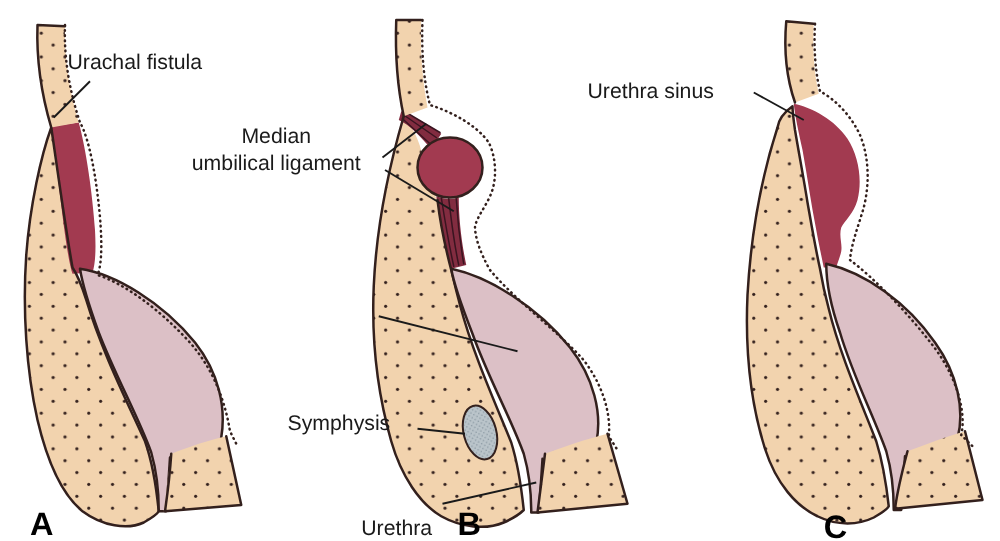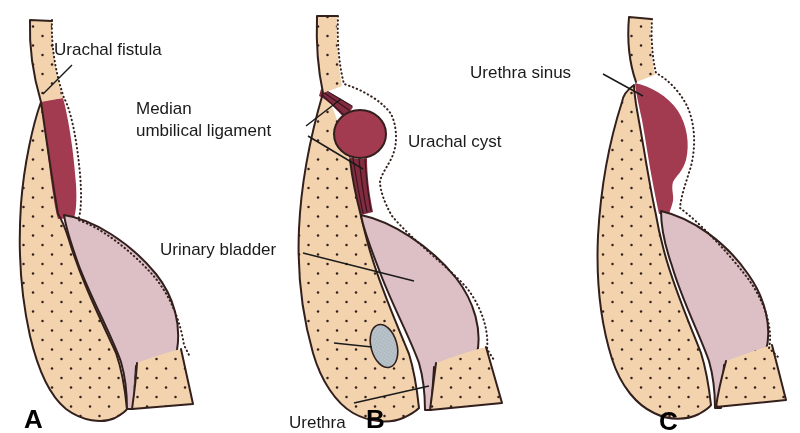--- a/index.html
+++ b/index.html
@@ -8,21 +8,21 @@
     background:var(--c-background,#fff);
     font-family:"Liberation Sans",sans-serif;
     overflow:hidden;
     margin-top:12px;
   }
   .stage svg{position:absolute;left:0;top:0;}
   .lbl{
     position:absolute;color:var(--c-label_text,#1a1a1a);
     font-size:17px;line-height:22px;white-space:nowrap;
   }
-  .median{}
+  .median{text-align:center;}
   .panel-letter{
     position:absolute;color:#000;font-size:26px;font-weight:bold;line-height:26px;
   }
   
   .fill-body{fill:url(#bodyDots);}
   .fill-red{fill:var(--c-urachal_red);}
   .fill-redD{fill:var(--c-ligament_red);}
   .fill-bladder{fill:var(--c-bladder);}
   .fill-sym{fill:url(#symDots);}
   .pat-body{fill:var(--c-body_wall);}
@@ -153,24 +153,23 @@
     </g>
   </svg>
 
   <div class="lbl" style="left:54px;top:27px">Urachal fistula</div>
 
   <div class="lbl median" style="left:136px;top:86px;width:170px">
     <div>Median</div>
     <div>umbilical ligament</div>
   </div>
 
-  <div class="lbl" style="left:408px;top:119px">Urachal cyst</div>
 
-  <div class="lbl" style="left:160px;top:227px">Urinary bladder</div>
 
+  <div class="lbl" style="left:230px;top:316px">Symphysis</div>
 
   <div class="lbl" style="left:289px;top:400px">Urethra</div>
 
   <div class="lbl" style="left:470px;top:50px">Urethra sinus</div>
 
   <div class="panel-letter" style="left:24px;top:394px">A</div>
   <div class="panel-letter" style="left:366px;top:394px">B</div>
   <div class="panel-letter" style="left:659px;top:396px">C</div>
 </div>
 

